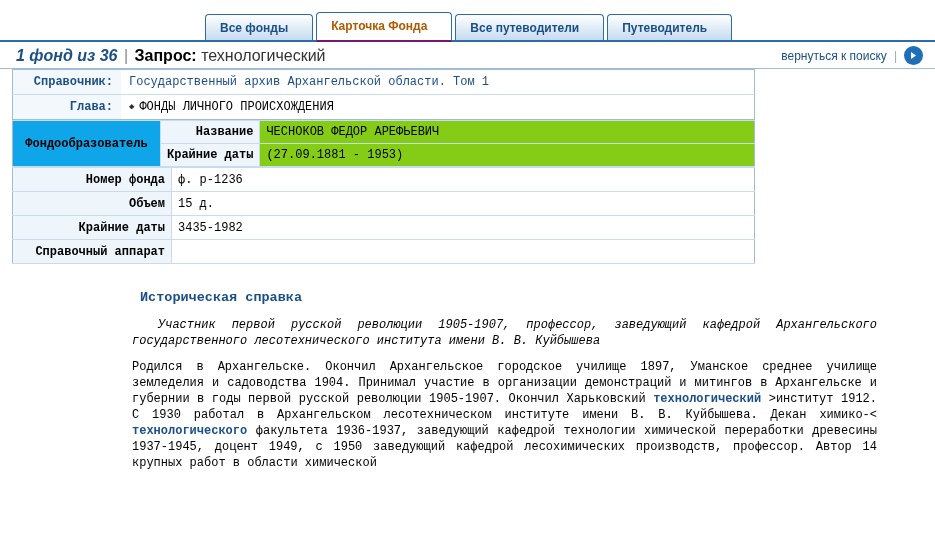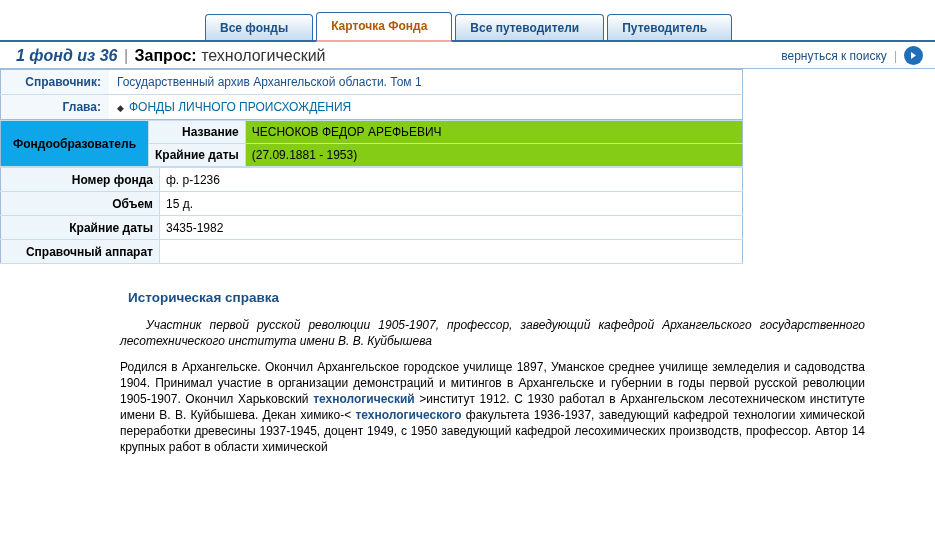--- a/index.html
+++ b/index.html
@@ -43,21 +43,21 @@
     line-height: 14px;
     white-space: nowrap;
     cursor: pointer;
   }
   .tab.active {
     color: #b05a00;
     background: #ffffff;
     position: relative;
     top: 2px;
     padding-bottom: 7px;
-    border-bottom: 2px solid #fca5a5;
+    border-bottom: 2px solid #701a75;
   }
 
   
   .queryline {
     position: relative;
     height: 26px;
     background: #ffffff;
     border-bottom: 1px solid #9fbdd8;
     padding: 0;
   }
@@ -104,21 +104,22 @@
     background: #1f6fb8;
     display: inline-flex;
     align-items: center;
     justify-content: center;
     cursor: pointer;
   }
   .arrow-btn svg { display: block; }
 
   
   .content {
-    padding: 0 0 0 0;
+    padding: 0 0 0 12px;
+    font-family: Liberation Mono, monospace;
   }
 
   table.block {
     border-collapse: collapse;
     margin: 0;
   }
   .t-spravochnik {
     margin: 24px 0 0 92px;
     width: 743px;
     border: 1px solid #9fbdd8;
@@ -136,21 +137,21 @@
     color: #1b4f88;
     font-weight: bold;
     background: #f3f8fc;
     white-space: nowrap;
   }
   .t-spravochnik td.val {
     background: #ffffff;
     color: #1b4f88;
   }
   .t-spravochnik td.val a {
-    color: #0369a1;
+    color: #000000;
     text-decoration: none;
   }
   .bullet { font-size: 9px; vertical-align: middle; margin-right: 5px; color:#333; }
 
   .t-founder {
     margin: 22px 0 0 92px;
     width: 743px;
     border: 1px solid #9fbdd8;
   }
   .t-founder td {

